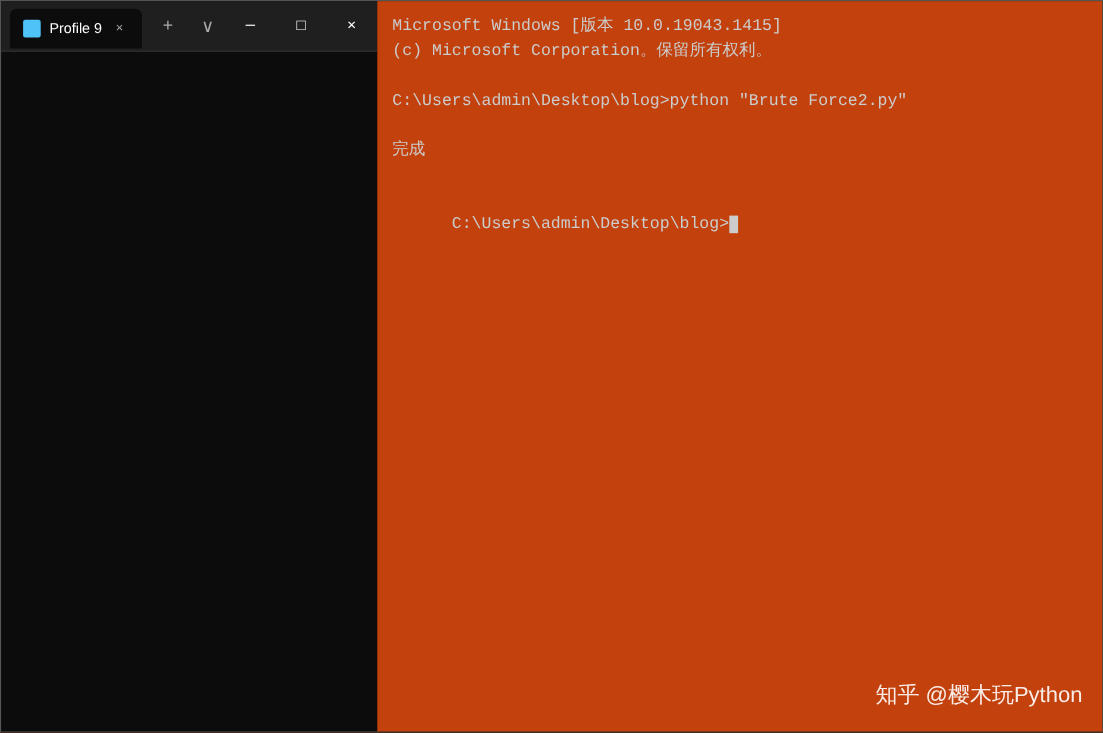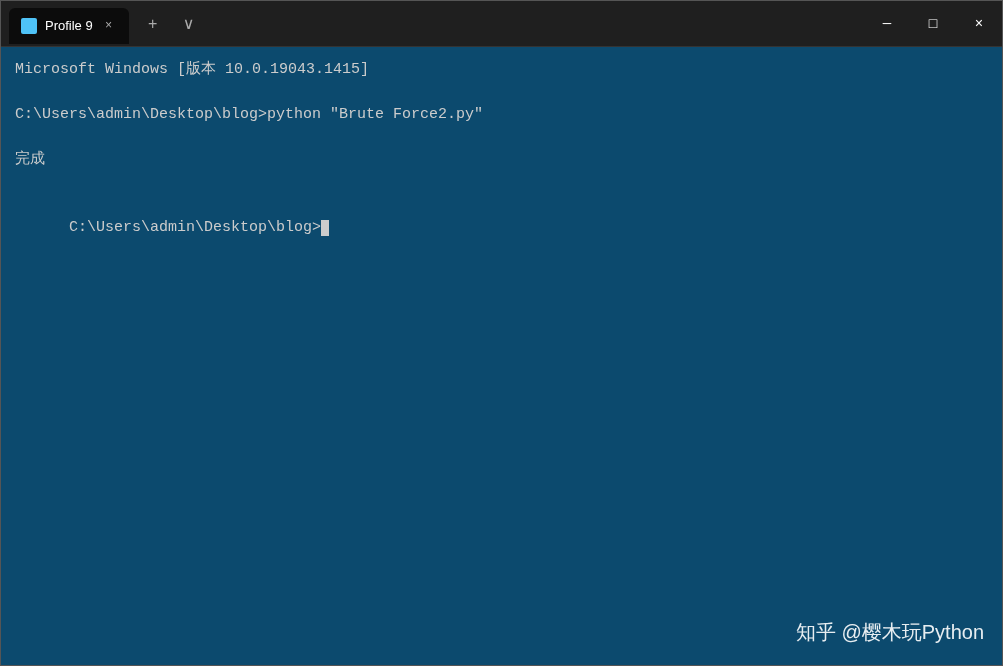--- a/index.html
+++ b/index.html
@@ -13,21 +13,21 @@
       height: 666px;
       background: #1a1a1a;
       font-family: 'Consolas', 'Courier New', monospace;
       overflow: hidden;
     }
 
     .window {
       width: 1003px;
       height: 666px;
       display: flex;
-      flex-direction: column;
+      flex-direction: row;
       border: 1px solid #555;
       background: #0c0c0c;
     }
 
     .title-bar {
       height: 46px;
       background: #1f1f1f;
       display: flex;
       align-items: center;
       padding: 0 0 0 8px;
@@ -115,21 +115,21 @@
       display: flex;
       align-items: center;
       justify-content: center;
       cursor: pointer;
       color: #ffffff;
       font-size: 14px;
     }
 
     .terminal-body {
       flex: 1;
-      background: #0c4a6e;
+      background: #c2410c;
       padding: 12px 14px;
       color: #cccccc;
       font-size: 15px;
       line-height: 1.5;
       font-family: 'Consolas', 'Courier New', monospace;
       overflow: hidden;
       position: relative;
     }
 
     .terminal-line {
@@ -185,20 +185,21 @@
     <div class="title-bar-spacer"></div>
     <div class="window-controls">
       <div class="win-btn">─</div>
       <div class="win-btn">□</div>
       <div class="win-btn close">×</div>
     </div>
   </div>
 
   <div class="terminal-body">
     <div class="terminal-line">Microsoft Windows [版本 10.0.19043.1415]</div>
+    <div class="terminal-line">(c) Microsoft Corporation。保留所有权利。</div>
     <div class="terminal-line">&nbsp;</div>
     <div class="terminal-line">C:\Users\admin\Desktop\blog&gt;python "Brute Force2.py"</div>
     <div class="terminal-line">&nbsp;</div>
     <div class="terminal-line">完成</div>
     <div class="terminal-line">&nbsp;</div>
     <div class="terminal-line">
       <span>C:\Users\admin\Desktop\blog&gt;</span><span class="cursor"></span>
     </div>
 
     <div class="watermark">知乎 @樱木玩Python</div>

